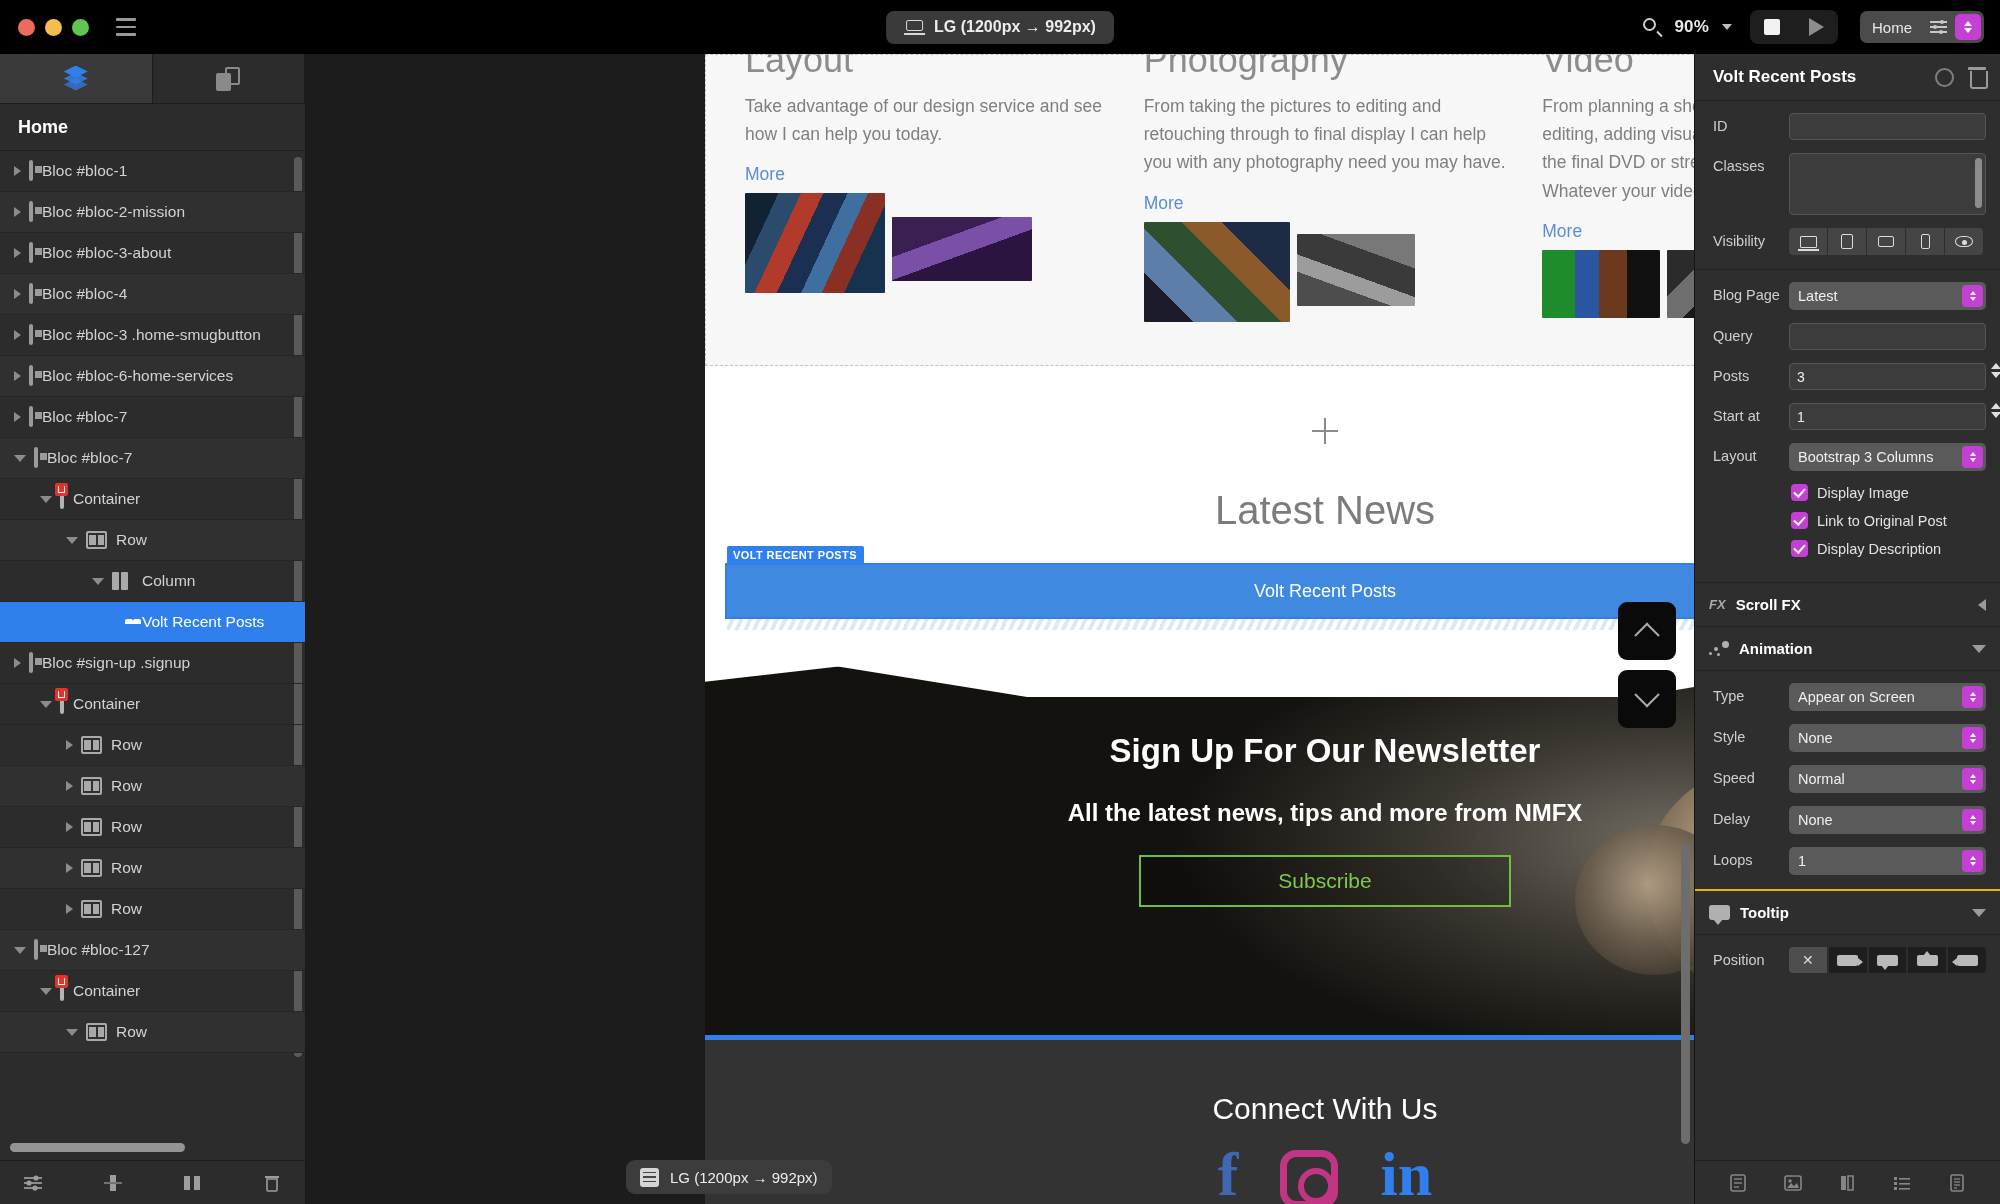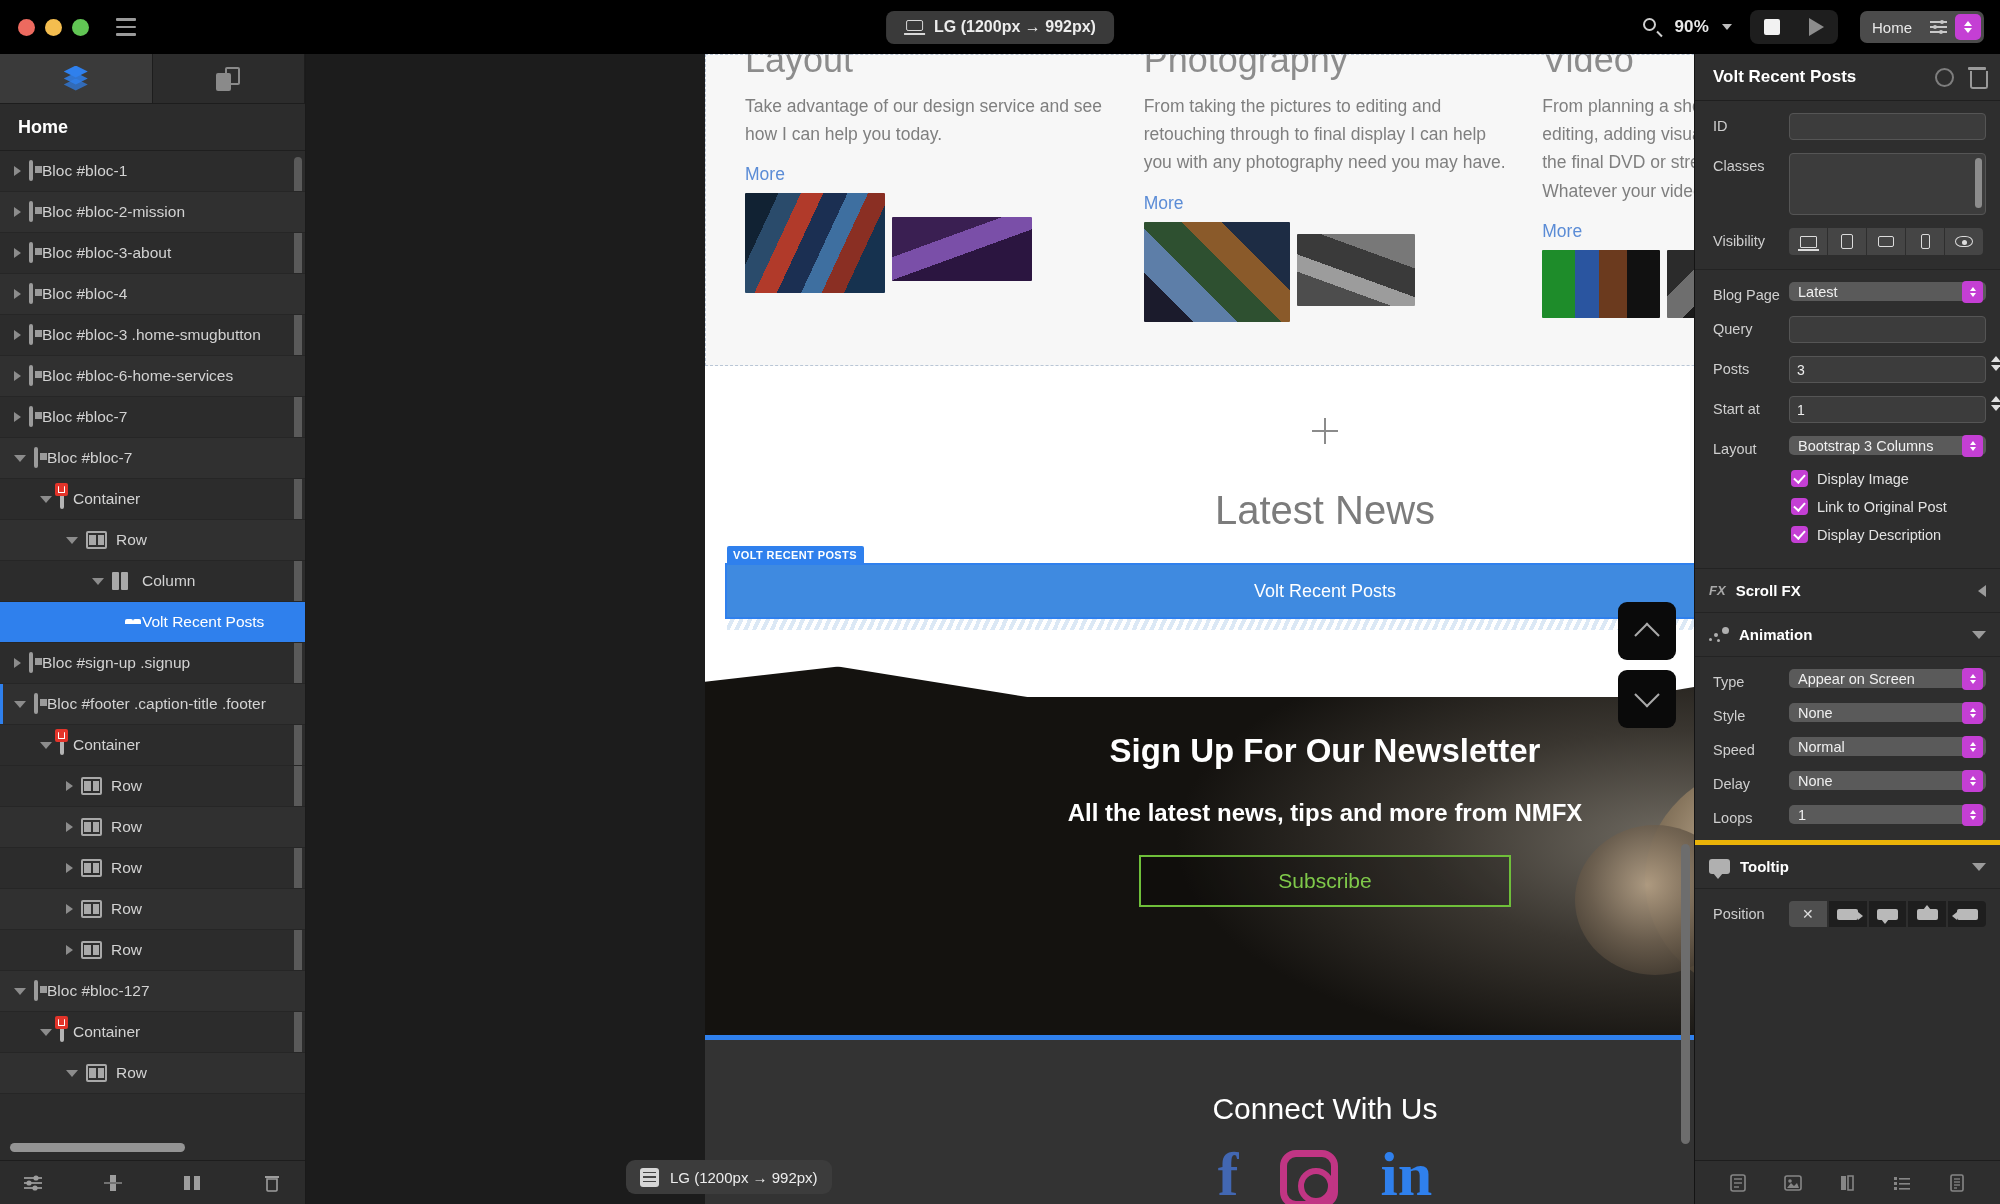--- a/index.html
+++ b/index.html
@@ -251,21 +251,21 @@
   .visbtn:first-child { border-radius: 4px 0 0 4px; } .visbtn:last-child { border-radius: 0 4px 4px 0; }
   .vb-desktop { width:17px;height:12px;border:1.6px solid #dcdcdc;border-radius:1px;position:relative;}
   .vb-desktop::after{content:'';position:absolute;left:-3px;bottom:-4px;width:21px;height:1.6px;background:#dcdcdc;}
   .vb-tabl { width:12px;height:15px;border:1.6px solid #dcdcdc;border-radius:2px;}
   .vb-tabl-l { width:16px;height:11px;border:1.6px solid #dcdcdc;border-radius:2px;}
   .vb-phone { width:9px;height:15px;border:1.6px solid #dcdcdc;border-radius:2px;}
   .vb-eye { width:18px;height:11px;border:1.6px solid #dcdcdc;border-radius:50%/60%; position:relative;}
   .vb-eye::after{content:'';position:absolute;left:6px;top:2.5px;width:5px;height:5px;border-radius:50%;background:#dcdcdc;}
 
   .fselect {
-    flex: 1; height: 19px; background: #5a5a5a; border-radius: 5px; display: flex; align-items: center;
+    flex: 1; height: 28px; background: #5a5a5a; border-radius: 5px; display: flex; align-items: center;
     padding: 0 3px 0 9px; cursor: pointer;
   }
   .fselect .v { flex: 1; color: #f0f0f0; font-size: 14.5px; }
   .sp-sm { width: 21px; height: 22px; background: #c43fd4; border-radius: 4px; display: flex; flex-direction: column; align-items: center; justify-content: center; gap: 2px; }
   .sp-sm i { width:0;height:0;border-left:3.6px solid transparent;border-right:3.6px solid transparent;border-bottom:4.2px solid #fff;}
   .sp-sm b { width:0;height:0;border-left:3.6px solid transparent;border-right:3.6px solid transparent;border-top:4.2px solid #fff;}
   .stepper-dark { width: 17px; margin-left: 5px; display:flex; flex-direction:column; align-items:center; justify-content:center; gap:3px; cursor:pointer;}
   .stepper-dark i { width:0;height:0;border-left:5px solid transparent;border-right:5px solid transparent;border-bottom:6px solid #e0e0e0;}
   .stepper-dark b { width:0;height:0;border-left:5px solid transparent;border-right:5px solid transparent;border-top:6px solid #e0e0e0;}
 
@@ -447,26 +447,20 @@
           <div class="trow sel" style="padding-left: 118px;">
             <span class="twist none"></span>
             <span class="ti"><span class="ic-volt"></span></span>
             <span>Volt Recent Posts</span>
           </div>
           <div class="trow" style="padding-left: 14px;">
             <span class="twist"></span>
             <span class="ti"><span class="ic-bloc"></span></span>
             <span>Bloc #sign-up .signup</span>
           </div>
-          <div class="trow alt" style="padding-left: 14px;">
-            <span class="twist open"></span>
-            <span class="ti"><span class="ic-bloc"></span></span>
-            <span>Bloc #footer .caption-title .footer</span>
-            <span class="bluebar" style="display: block;"></span>
-          </div>
           <div class="trow" style="padding-left: 40px;">
             <span class="twist open"></span>
             <span class="ti"><span class="ic-container"></span><span class="lockbadge"></span></span>
             <span>Container</span>
           </div>
           <div class="trow" style="padding-left: 66px;">
             <span class="twist"></span>
             <span class="ti">
               <span class="ic-row"></span>
             </span>
@@ -761,21 +755,21 @@
         <span class="anim-ic">
             <i></i>
             <i></i>
             <i></i>
             <i></i>
           </span>
         <span class="nm">Animation</span>
         <span class="tri-down"></span>
       </div>
 
-      <div class="rp-sec" style="border-bottom:5px solid #eab308">
+      <div class="rp-sec" style="border-bottom:2px solid #eab308">
         <div class="frow">
           <span class="flabel">Type</span>
           <div class="fselect">
             <span class="v">Appear on Screen</span>
             <span class="sp-sm">
                 <i></i>
                 <b></b>
               </span>
           </div>
         </div>

